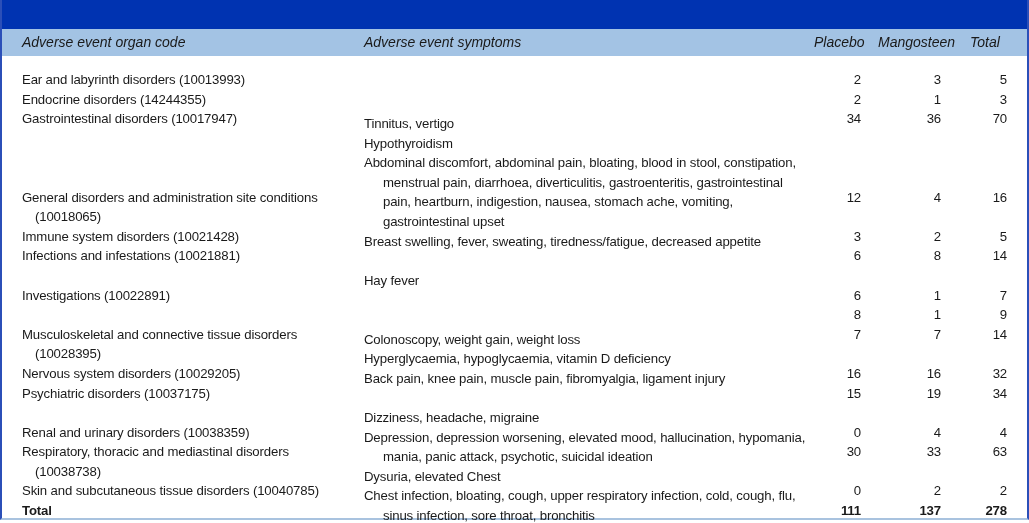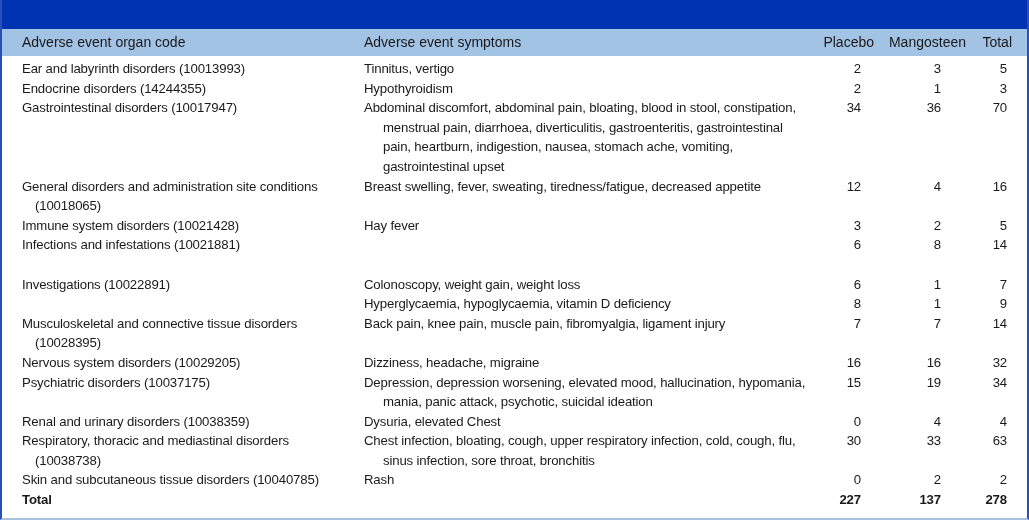--- a/index.html
+++ b/index.html
@@ -34,21 +34,21 @@
       background: #a3c3e4;
       display: flex;
       align-items: center;
       font-size: 14px;
       color: #1a1a1a;
     }
     .col-organ { position: absolute; left: 20px; }
     .col-symptoms { position: absolute; left: 362px; }
     .num-col {
       position: absolute;
-      text-align: right;
+      text-align: left;
     }
     .col-placebo { left: 812px; width: 60px; }
     .col-mango { left: 876px; width: 88px; }
     .col-total { left: 968px; width: 42px; }
 
     .table-body {
       position: relative;
     }
     .row {
       position: relative;
@@ -66,52 +66,53 @@
       padding-left: 13px;
       text-indent: -13px;
       box-sizing: border-box;
     }
     .sym-text {
       left: 362px;
       width: 450px;
       padding-left: 19px;
       text-indent: -19px;
       box-sizing: border-box;
+      margin-top: 44px;
     }
     .num {
       text-align: right;
     }
     .n-placebo { left: 812px; width: 47px; }
     .n-mango { left: 876px; width: 63px; }
     .n-total { left: 968px; width: 37px; }
     .total-row {
       font-weight: bold;
     }
     .header-cell {
       position: absolute;
       top: 0;
       line-height: 27px;
     }
-    .hdr { position: relative; height: 27px; }
+    .hdr { position: relative; height: 27px; font-style: italic; }
   </style>
 </head>
 <body>
 
 <div class="frame">
   <div class="title-bar"></div>
 
   <div class="header-row hdr">
     <span class="header-cell col-organ">Adverse event organ code</span>
     <span class="header-cell col-symptoms">Adverse event symptoms</span>
     <span class="header-cell num-col col-placebo">Placebo</span>
     <span class="header-cell num-col col-mango">Mangosteen</span>
     <span class="header-cell num-col col-total">Total</span>
   </div>
 
-  <div class="table-body" style="padding-top:3px;">
+  <div class="table-body" style="padding-top:14px;">
 
     <div class="row" style="height:19.6px">
       <span class="cell organ-text">Ear and labyrinth disorders (10013993)</span>
       <span class="cell sym-text">Tinnitus, vertigo</span>
       <span class="cell num n-placebo">2</span>
       <span class="cell num n-mango">3</span>
       <span class="cell num n-total">5</span>
     </div>
 
     <div class="row" style="height:19.6px">
@@ -211,18 +212,18 @@
     <div class="row" style="height:19.6px">
       <span class="cell organ-text">Skin and subcutaneous tissue disorders (10040785)</span>
       <span class="cell sym-text">Rash</span>
       <span class="cell num n-placebo">0</span>
       <span class="cell num n-mango">2</span>
       <span class="cell num n-total">2</span>
     </div>
 
     <div class="row total-row" style="height:19.6px">
       <span class="cell organ-text">Total</span>
-      <span class="cell num n-placebo">227</span>
+      <span class="cell num n-placebo">111</span>
       <span class="cell num n-mango">137</span>
       <span class="cell num n-total">278</span>
     </div>
   </div>
 </div>
 
 </body></html>

